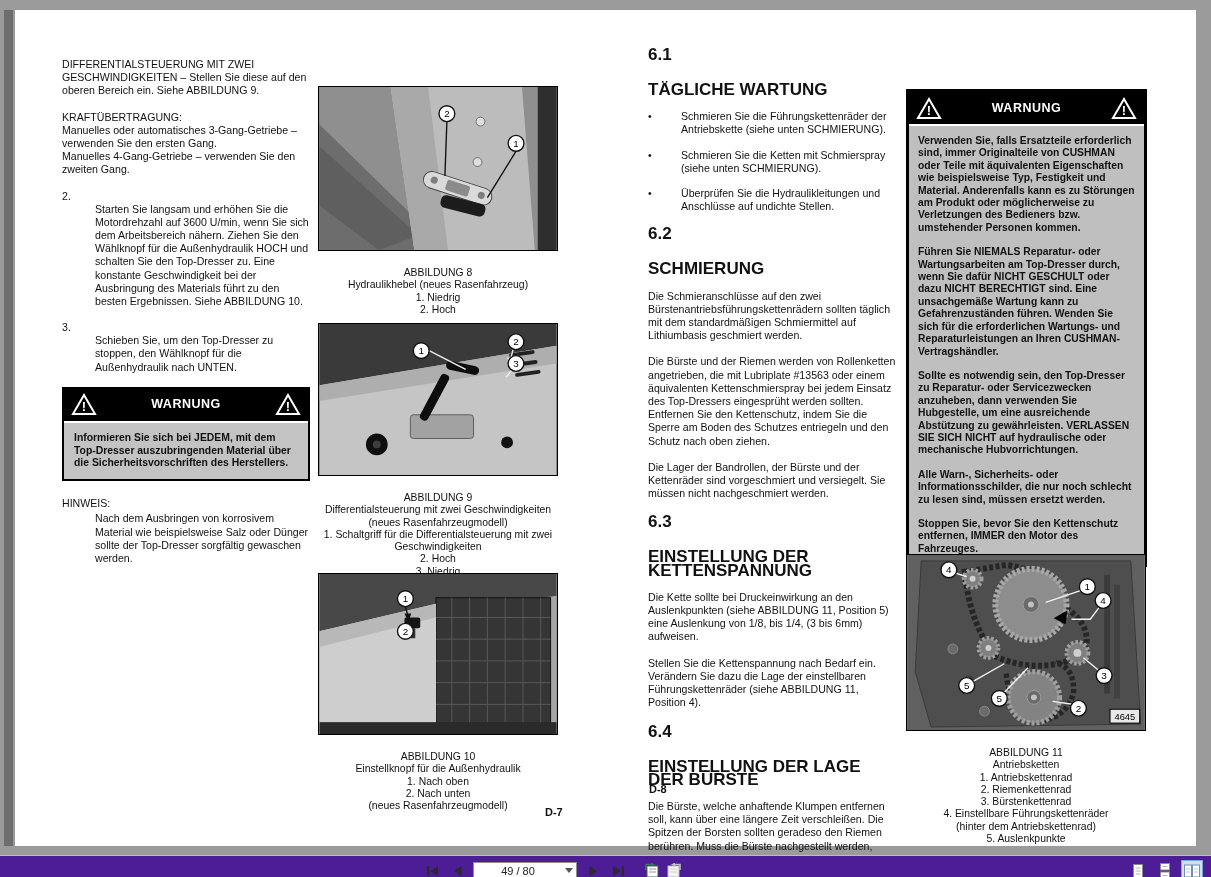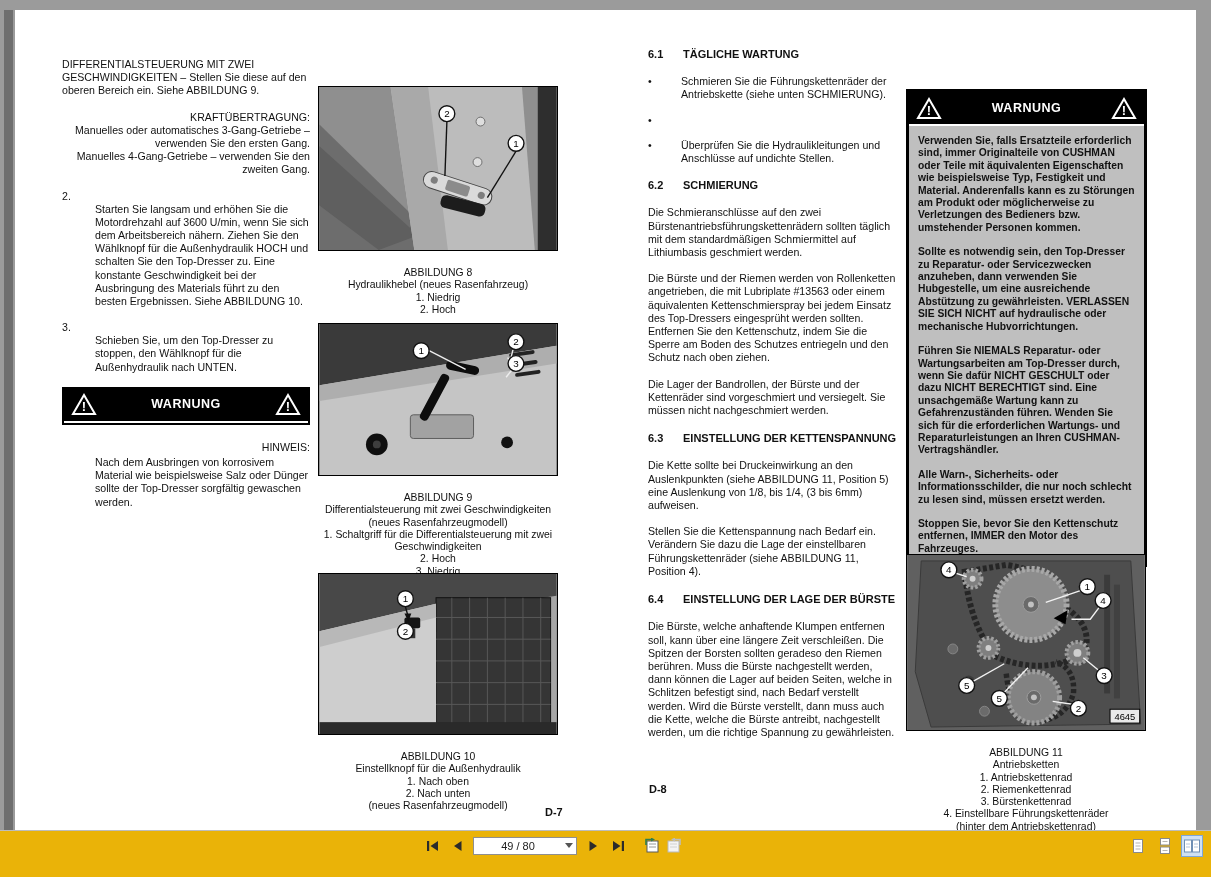--- a/index.html
+++ b/index.html
@@ -21,32 +21,32 @@
   .page-left  { left: 15px;  width: 604px; padding-left: 12px; }
   .page-right { left: 608px; width: 588px; }
 
   .col { position: absolute; font-size: 10.6px; line-height: 13.2px; }
   .colL1 { left: 47px;  top: 48px; width: 248px; }
   .colL2 { left: 303px; top: 38px; width: 240px; }
   .colR1 { left: 40px;  top: 38px; width: 250px; }
   .colR2 { left: 298px; top: 38px; width: 241px; }
 
   .p { margin-bottom: 13px; }
-  .p.tight { margin-bottom: 0; text-align: right; }
+  .p.tight { margin-bottom: 0; }
   .group { margin-bottom: 13px; }
 
   .numitem { display: flex; margin-bottom: 13px; }
   .numitem .num { width: 33px; flex: 0 0 33px; }
   .numitem .itxt { flex: 1; margin-top: 13px; }
 
   .bullet { display: flex; margin-bottom: 12px; }
   .bullet .bchar { width: 33px; flex: 0 0 33px; }
   .bullet .btxt { flex: 1; }
 
-  .shead { display: flex; font-weight: bold; font-size: 11px; margin-bottom: 14px; }
+  .shead { display: flex; font-weight: bold; font-size: 17px; margin-bottom: 14px; flex-direction: column; }
   .shead .snum { width: 35px; flex: 0 0 35px; }
 
   .hind { margin-left: 33px; margin-top: 2px; }
 
   
   .warnbox { border: 2px solid #000; margin: 3px 0 16px 0; background: #c3c3c3; }
   .warnhead {
     background: #000; color: #fff; height: 34px;
     display: flex; align-items: center; justify-content: space-between;
     padding: 0 7px; border-bottom: 2px solid #fff;
@@ -65,22 +65,22 @@
   .fb9  { top: 275px; }
   .fb10 { top: 525px; }
   .fb11 { top: 506px; }
 
   .pagenum { position: absolute; font-weight: bold; font-size: 11px; }
   .pn-left  { left: 530px; top: 796px; }
   .pn-right { left: 41px;  top: 773px; }
 
   
   .toolbar {
-    position: absolute; left: 0; bottom: 0; width: 1211px; height: 47px;
-    background: #eab308; border-top: 1px solid #bdbdbd;
+    position: absolute; left: 0; bottom: 0; width: 1211px; height: 22px;
+    background: #4c1d95; border-top: 1px solid #bdbdbd;
   }
   .nav {
     position: absolute; left: 423px; top: 0; height: 29px;
     display: flex; align-items: center; gap: 7px;
   }
   .tbtn {
     width: 18px; height: 20px; display: flex; align-items: center; justify-content: center;
     background: transparent; border: none; cursor: pointer; padding: 0;
   }
   .pagefield {
@@ -130,20 +130,23 @@
         <div class="warnhead">
           <svg width="26" height="23" viewBox="0 0 26 23">
             <polygon points="13,2 24,21 2,21" fill="#000" stroke="#fff" stroke-width="2"></polygon>
             <text x="13" y="18" text-anchor="middle" fill="#fff" font-size="13" font-weight="bold" font-family="Liberation Sans, sans-serif">!</text>
           </svg>
           <span class="wtitle">WARNUNG</span>
           <svg width="26" height="23" viewBox="0 0 26 23">
             <polygon points="13,2 24,21 2,21" fill="#000" stroke="#fff" stroke-width="2"></polygon>
             <text x="13" y="18" text-anchor="middle" fill="#fff" font-size="13" font-weight="bold" font-family="Liberation Sans, sans-serif">!</text>
           </svg>
+        </div>
+        <div class="warnbody">
+          <div class="wp">Informieren Sie sich bei JEDEM, mit dem Top-Dresser auszubringenden Material über die Sicherheitsvorschriften des Herstellers.</div>
         </div>
       </div>
       <p class="p tight">HINWEIS:</p>
       <p class="p hind">Nach dem Ausbringen von korrosivem Material wie beispielsweise Salz oder Dünger sollte der Top-Dresser sorgfältig gewaschen werden.</p>
     </div>
 
     <div class="colL2" style="position:absolute;">
 
       <div class="figblock fb8">
         <svg class="figimg" width="240" height="165" viewBox="0 0 240 165">
@@ -282,20 +285,21 @@
       <div class="shead">
         <span class="snum">6.1</span>
         <span>TÄGLICHE WARTUNG</span>
       </div>
       <div class="bullet">
         <span class="bchar">•</span>
         <span class="btxt">Schmieren Sie die Führungskettenräder der Antriebskette (siehe unten SCHMIERUNG).</span>
       </div>
       <div class="bullet">
         <span class="bchar">•</span>
+        <span class="btxt">Schmieren Sie die Ketten mit Schmierspray (siehe unten SCHMIERUNG).</span>
       </div>
       <div class="bullet" style="margin-bottom:14px;">
         <span class="bchar">•</span>
         <span class="btxt">Überprüfen Sie die Hydraulikleitungen und Anschlüsse auf undichte Stellen.</span>
       </div>
       <div class="shead">
         <span class="snum">6.2</span>
         <span>SCHMIERUNG</span>
       </div>
       <p class="p">Die Schmieranschlüsse auf den zwei Bürstenantriebsführungskettenrädern sollten täglich mit dem standardmäßigen Schmiermittel auf Lithiumbasis geschmiert werden.</p>
@@ -322,22 +326,22 @@
             <text x="13" y="18" text-anchor="middle" fill="#fff" font-size="13" font-weight="bold" font-family="Liberation Sans, sans-serif">!</text>
           </svg>
           <span class="wtitle">WARNUNG</span>
           <svg width="26" height="23" viewBox="0 0 26 23">
             <polygon points="13,2 24,21 2,21" fill="#000" stroke="#fff" stroke-width="2"></polygon>
             <text x="13" y="18" text-anchor="middle" fill="#fff" font-size="13" font-weight="bold" font-family="Liberation Sans, sans-serif">!</text>
           </svg>
         </div>
         <div class="warnbody" style="font-size:10.3px; line-height:12.4px; padding:9px 9px;">
           <div class="wp">Verwenden Sie, falls Ersatzteile erforderlich sind, immer Originalteile von CUSHMAN oder Teile mit äquivalenten Eigenschaften wie beispielsweise Typ, Festigkeit und Material. Anderenfalls kann es zu Störungen am Produkt oder möglicherweise zu Verletzungen des Bedieners bzw. umstehender Personen kommen.</div>
+          <div class="wp">Führen Sie NIEMALS Reparatur- oder Wartungsarbeiten am Top-Dresser durch, wenn Sie dafür NICHT GESCHULT oder dazu NICHT BERECHTIGT sind. Eine unsachgemäße Wartung kann zu Gefahrenzuständen führen. Wenden Sie sich für die erforderlichen Wartungs- und Reparaturleistungen an Ihren CUSHMAN-Vertragshändler.</div>
           <div class="wp">Sollte es notwendig sein, den Top-Dresser zu Reparatur- oder Servicezwecken anzuheben, dann verwenden Sie Hubgestelle, um eine ausreichende Abstützung zu gewährleisten. VERLASSEN SIE SICH NICHT auf hydraulische oder mechanische Hubvorrichtungen.</div>
-          <div class="wp">Führen Sie NIEMALS Reparatur- oder Wartungsarbeiten am Top-Dresser durch, wenn Sie dafür NICHT GESCHULT oder dazu NICHT BERECHTIGT sind. Eine unsachgemäße Wartung kann zu Gefahrenzuständen führen. Wenden Sie sich für die erforderlichen Wartungs- und Reparaturleistungen an Ihren CUSHMAN-Vertragshändler.</div>
           <div class="wp">Alle Warn-, Sicherheits- oder Informationsschilder, die nur noch schlecht zu lesen sind, müssen ersetzt werden.</div>
           <div class="wp">Stoppen Sie, bevor Sie den Kettenschutz entfernen, IMMER den Motor des Fahrzeuges.</div>
         </div>
       </div>
 
       <div class="figblock fb11">
         <svg class="figimg" width="240" height="177" viewBox="0 0 240 177">
           <rect x="0" y="0" width="240" height="177" fill="#606060"></rect>
           <polygon points="14,6 226,6 236,171 24,174 8,118" fill="#4e4e4e" stroke="#3a3a3a"></polygon>
           <rect x="199" y="20" width="6" height="120" fill="#3b3b3b"></rect>

